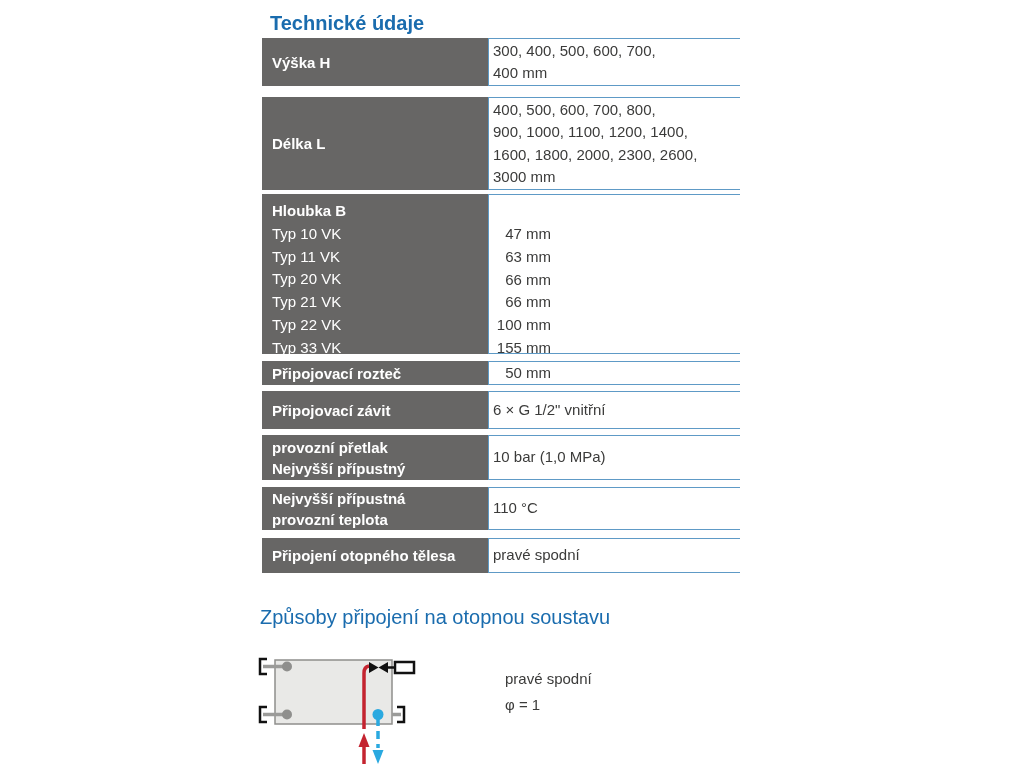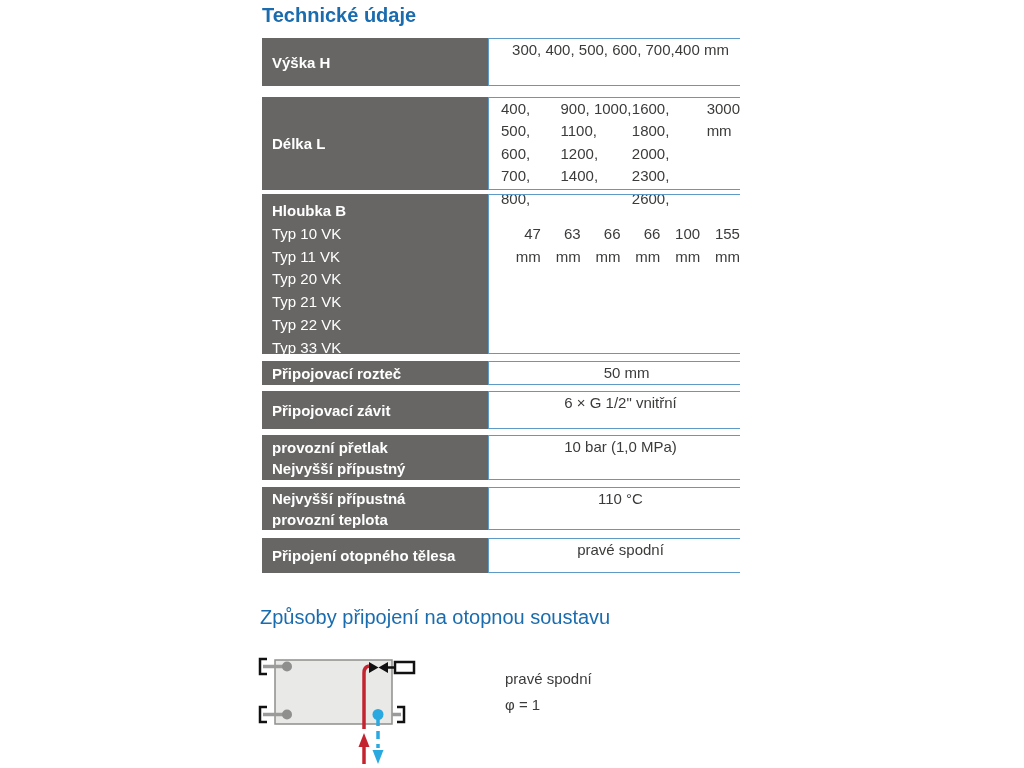--- a/index.html
+++ b/index.html
@@ -9,39 +9,39 @@
     --supply_red:#c42430;
     --return_blue:#2aa9e0;
     --value_text:#3b3b3a;
   }
   html,body{margin:0;padding:0;background:#ffffff;}
   .page{
     position:relative;width:1024px;height:768px;background:#ffffff;overflow:hidden;
     font-family:"Liberation Sans", sans-serif;color:var(--value_text);
   }
   .h-title{
-    position:absolute;left:262px;top:4px;margin:0;
+    position:absolute;left:262px;top:4px;margin:8px;
     font-size:20px;font-weight:bold;color:var(--heading);text-align:center;
   }
   .h-section{
     position:absolute;left:260px;top:606px;margin:0;
     font-size:20px;font-weight:normal;color:var(--heading);
   }
   .ttable{position:absolute;left:262px;top:38px;width:478px;}
   .trow{display:flex;}
   .tlabel{
     width:226px;box-sizing:border-box;background:var(--cell_bg);color:#ffffff;
     font-size:15px;font-weight:bold;padding-left:10px;
     display:flex;flex-direction:column;justify-content:center;line-height:21px;
   }
   .tvalue{
     width:252px;box-sizing:border-box;
     border:1.5px solid var(--separator);border-right:none;
-    font-size:15px;color:var(--value_text);padding-left:12px;
-    display:flex;flex-direction:row;justify-content:center;line-height:22.4px;
+    font-size:15px;color:var(--value_text);padding-left:4px;
+    display:flex;flex-direction:column;justify-content:center;line-height:22.4px;
   }
   .r1{height:48px;margin-bottom:11px;}
   .r2{height:93px;margin-bottom:4px;}
   .r3{height:160px;margin-bottom:7px;}
   .r4{height:24px;margin-bottom:6px;}
   .r5{height:38px;margin-bottom:6px;}
   .r6{height:45px;margin-bottom:7px;}
   .r7{height:43px;margin-bottom:8px;}
   .r8{height:35px;}
   .r3 .tlabel{justify-content:flex-start;padding-top:6px;line-height:22.8px;}

